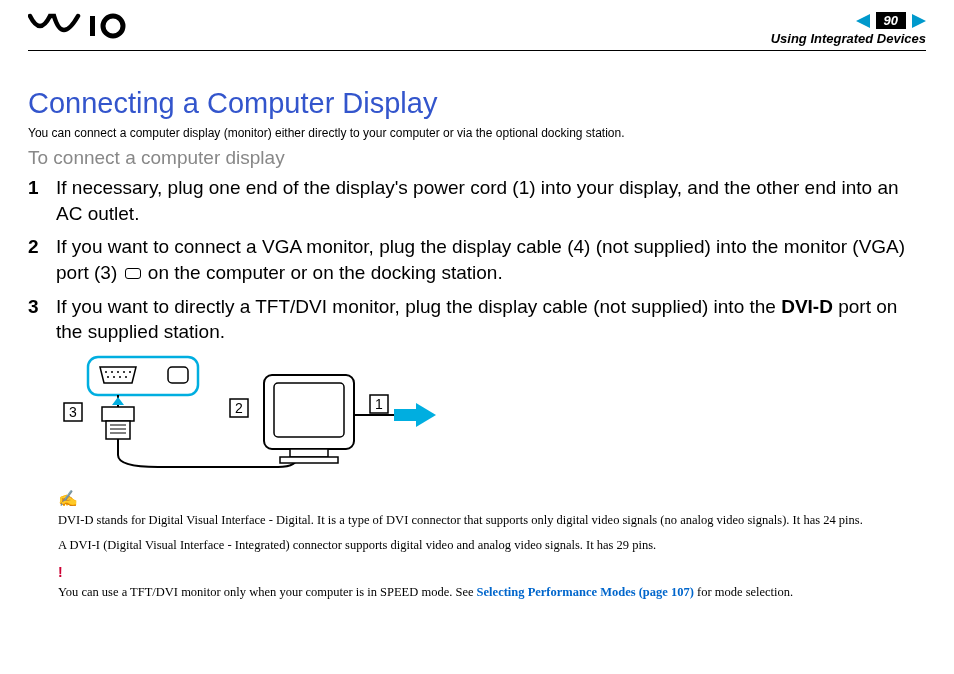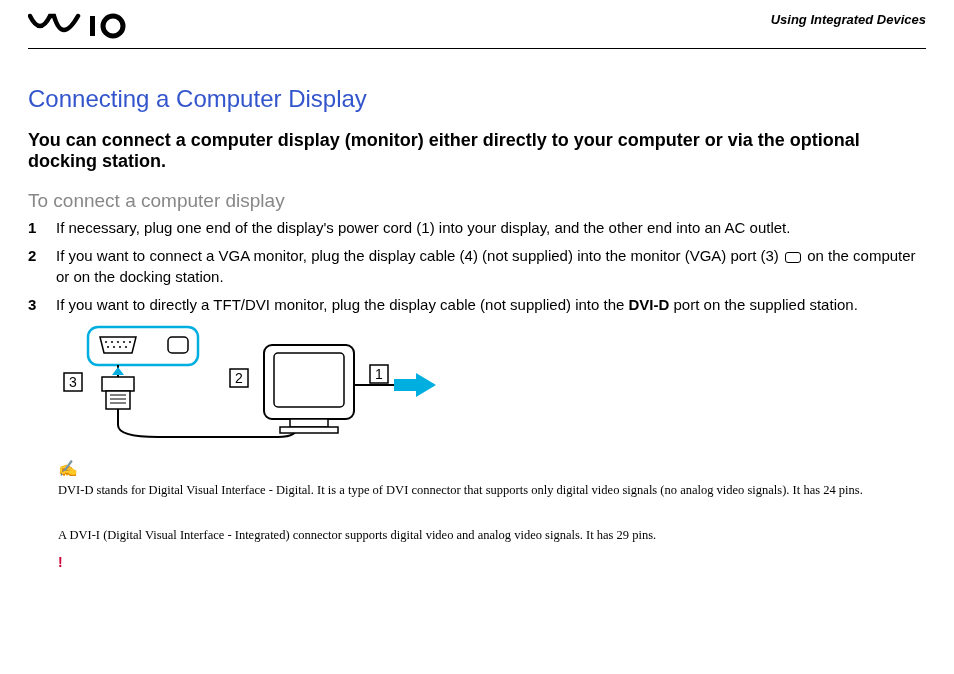--- a/index.html
+++ b/index.html
@@ -51,41 +51,41 @@
     color: #fff;
     padding: 1px 8px;
     font-style: italic;
     font-weight: bold;
     font-size: 13px;
   }
   .intro { height: 36px; }
   h1.title {
     color: #3355cc;
     font-weight: normal;
-    font-size: 24px;
+    font-size: 29px;
     margin: 0 0 6px 0;
   }
   h2.subtitle {
     color: #888;
     font-weight: normal;
     font-size: 19px;
-    margin: 18px 0 6px 0;
-  }
-  .lead { font-size: 18px; margin: 17px 0 6px 0; font-weight: bold; }
+    margin: 7px 0 6px 0;
+  }
+  .lead { font-size: 12px; margin: 6px 0 6px 0; }
   ol.steps {
     padding-left: 0;
     margin: 0;
     list-style: none;
     counter-reset: step;
   }
   ol.steps > li {
     counter-increment: step;
     position: relative;
     padding-left: 28px;
-    font-size: 15px;
+    font-size: 19px;
     margin-bottom: 8px;
     line-height: 1.35;
   }
   ol.steps > li::before {
     content: counter(step);
     position: absolute;
     left: 0;
     top: 0;
     font-weight: bold;
   }
@@ -129,20 +129,25 @@
 <div class="page">
   <div class="header">
     <div class="logo">
       <svg width="110" height="28" viewBox="0 0 110 28">
         <path d="M2 4 Q 12 24 22 4 L26 4 Q34 32 50 4" stroke="#000" stroke-width="4.5" fill="none" stroke-linecap="round"></path>
         <rect x="62" y="4" width="5" height="20" fill="#000"></rect>
         <circle cx="85" cy="14" r="10" stroke="#000" stroke-width="5" fill="none"></circle>
       </svg>
     </div>
     <div class="header-right">
+      <div class="nav-row">
+        <span class="arrow-left"></span>
+        <span class="page-num">90</span>
+        <span class="arrow-right"></span>
+      </div>
       <div>Using Integrated Devices</div>
     </div>
   </div>
 
   <div class="intro"></div>
 
   <h1 class="title">Connecting a Computer Display</h1>
   <p class="lead">You can connect a computer display (monitor) either directly to your computer or via the optional docking station.</p>
 
   <h2 class="subtitle">To connect a computer display</h2>
@@ -203,16 +208,19 @@
       <rect x="336" y="54" width="22" height="12" fill="#00aee0"></rect>
       <polygon points="358,48 378,60 358,72" fill="#00aee0"></polygon>
 
       <rect x="312" y="40" width="18" height="18" fill="#fff" stroke="#000" stroke-width="1.5"></rect>
       <text x="321" y="54" text-anchor="middle" font-size="14" font-family="Arial">1</text>
     </svg>
   </div>
 
   <span class="note-icon">✍</span>
   <p class="note">DVI-D stands for Digital Visual Interface - Digital. It is a type of DVI connector that supports only digital video signals (no analog video signals). It has 24 pins.</p>
-  <p class="note" style="margin-top:28px">A DVI-I (Digital Visual Interface - Integrated) connector supports digital video and analog video signals. It has 29 pins.</p>
+  <p class="note" style="margin-top:8px">A DVI-I (Digital Visual Interface - Integrated) connector supports digital video and analog video signals. It has 29 pins.</p>
 
   <span class="warn-icon">!</span>
+  <p class="note">
+    <span>You can use a TFT/DVI monitor only when your computer is in SPEED mode. See </span><a class="link">Selecting Performance Modes (page 107)</a><span> for mode selection.</span>
+  </p>
 </div>
 
 </body></html>

